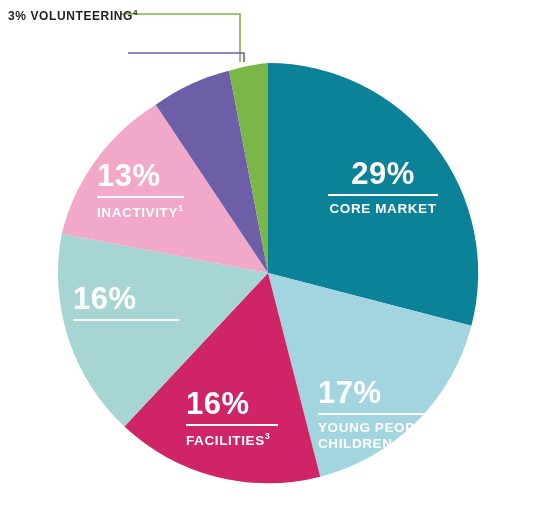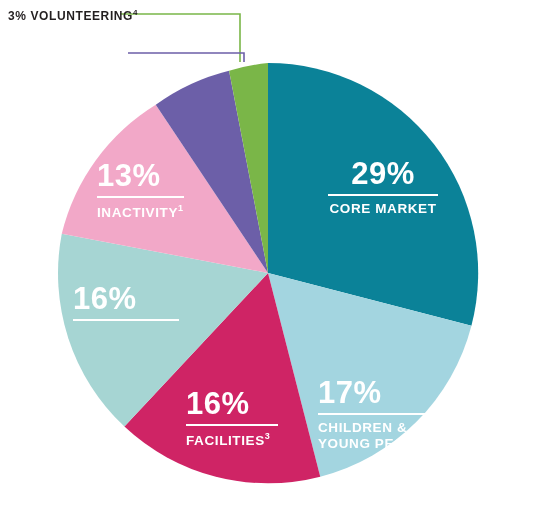--- a/index.html
+++ b/index.html
@@ -117,22 +117,22 @@
 
   <div class="slice-label" id="lab-core">
     <span class="pct">29%</span>
     <span class="rule"></span>
     <span class="name">Core Market</span>
   </div>
 
   <div class="slice-label" id="lab-children">
     <span class="pct">17%</span>
     <span class="rule"></span>
+    <span class="name">Young People</span>
     <span class="name">Children &amp;</span>
-    <span class="name">Young People</span>
   </div>
 
   <div class="slice-label" id="lab-facilities">
     <span class="pct">16%</span>
     <span class="rule"></span>
     <span class="name"><span>Facilities</span><sup>3</sup></span>
   </div>
 
   <div class="slice-label" id="lab-local">
     <span class="pct">16%</span>

